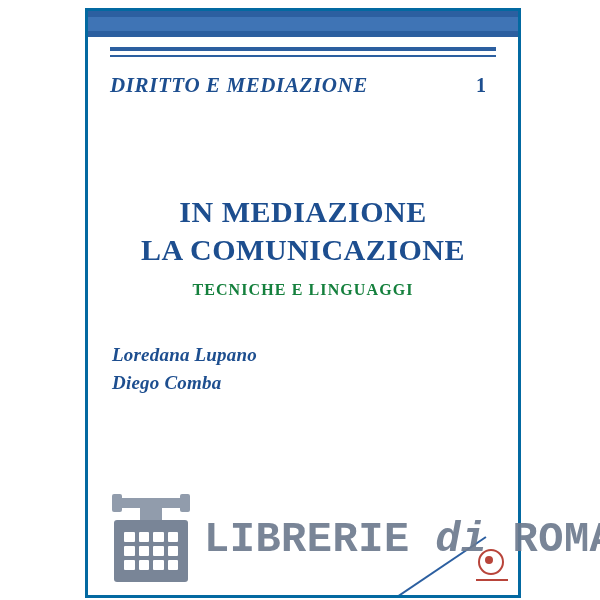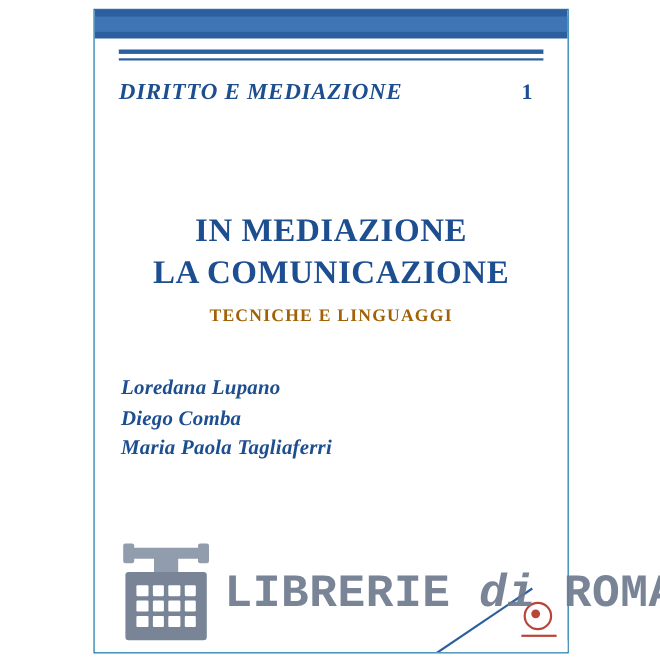--- a/index.html
+++ b/index.html
@@ -22,21 +22,21 @@
   }
 
   
   .cover {
     position: absolute;
     left: 85px;
     top: 8px;
     width: 430px;
     height: 584px;
     background: #ffffff;
-    border: 1px solid #0369a1;
+    border: 3px solid #0369a1;
     overflow: hidden;
   }
 
   
   .top-band {
     position: absolute;
     left: 0;
     top: 0;
     width: 100%;
     height: 26px;
@@ -114,21 +114,21 @@
     color: #1d4e8f;
     line-height: 1.26;
     letter-spacing: 0.5px;
     white-space: nowrap;
   }
   .subtitle {
     margin-top: 12px;
     font-family: "Liberation Serif", serif;
     font-weight: bold;
     font-size: 16px;
-    color: #a16207;
+    color: #15803d;
     letter-spacing: 1.1px;
   }
 
   .authors {
     position: absolute;
     left: 24px;
     top: 330px;
     width: 386px;
   }
   .author {
@@ -311,21 +311,20 @@
 
     <div class="title-block">
       <div class="title-line">IN  MEDIAZIONE</div>
       <div class="title-line">LA COMUNICAZIONE</div>
       <div class="subtitle">TECNICHE E LINGUAGGI</div>
     </div>
 
     <div class="authors">
       <div class="author">Loredana Lupano</div>
       <div class="author">Diego Comba</div>
-      <div class="author">Maria Paola Tagliaferri</div>
     </div>
 
     <div class="corner">
       <div class="corner-fold"></div>
       <div class="corner-logo">
         <div class="seal-line"></div>
         <div class="seal"></div>
       </div>
     </div>
 

